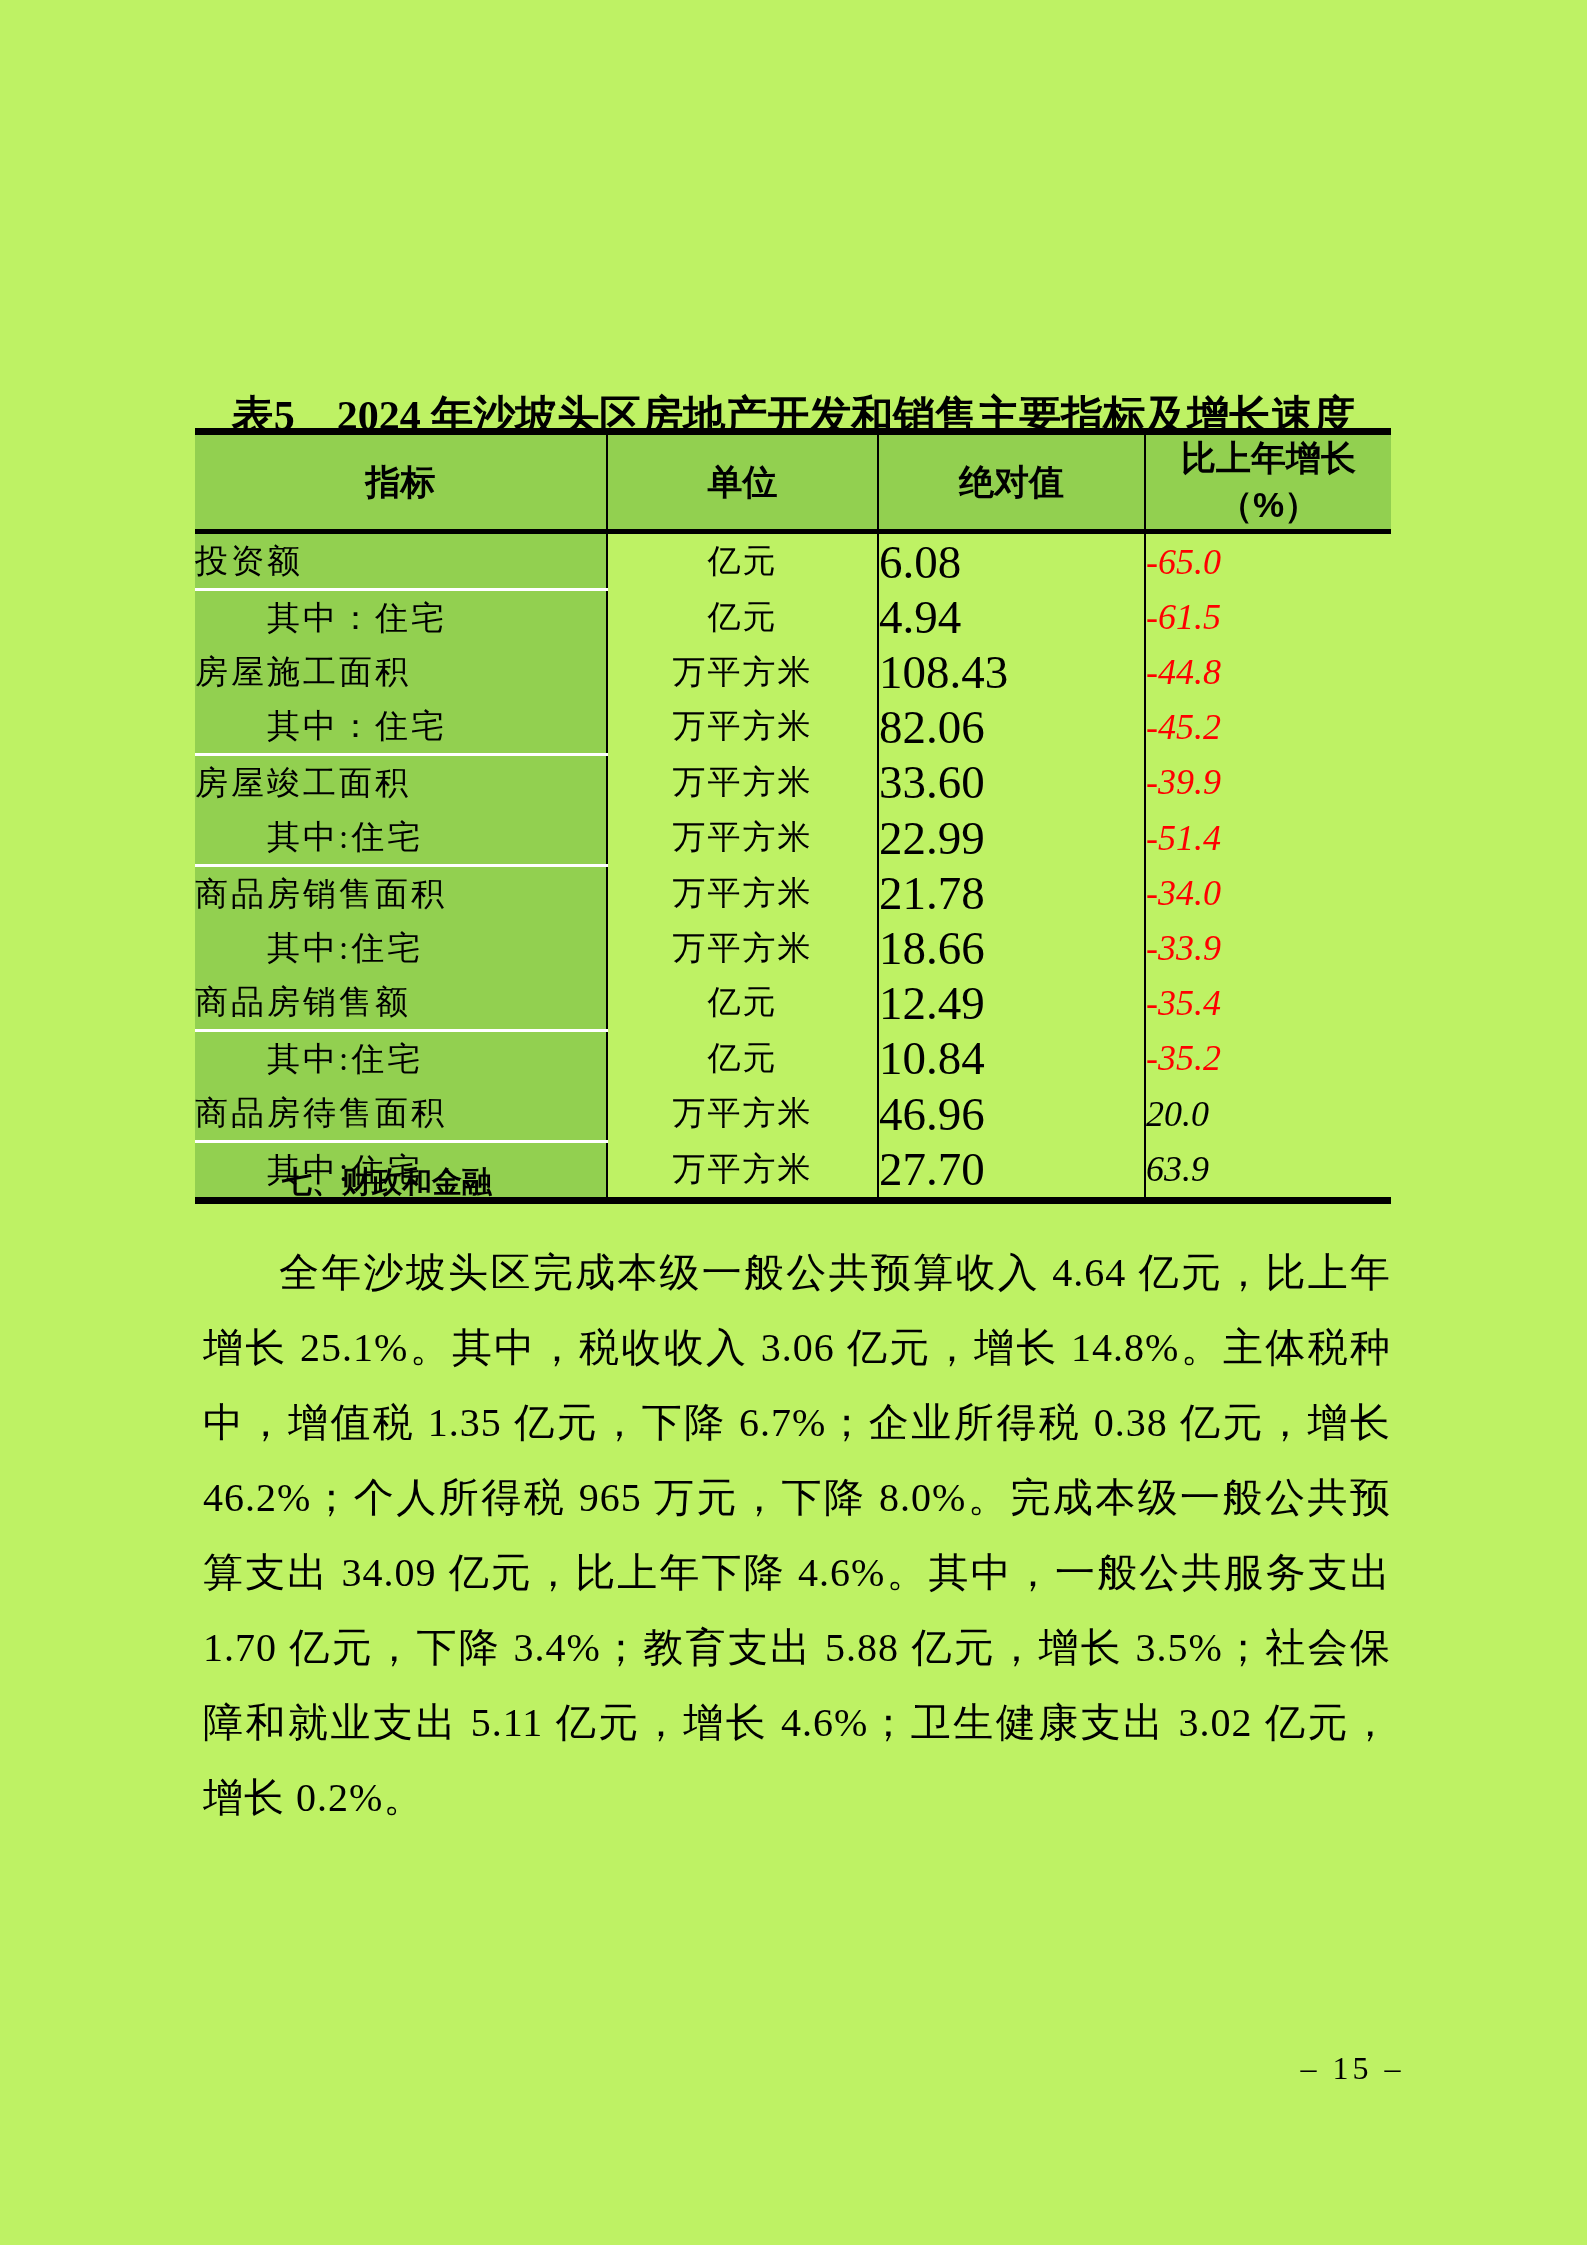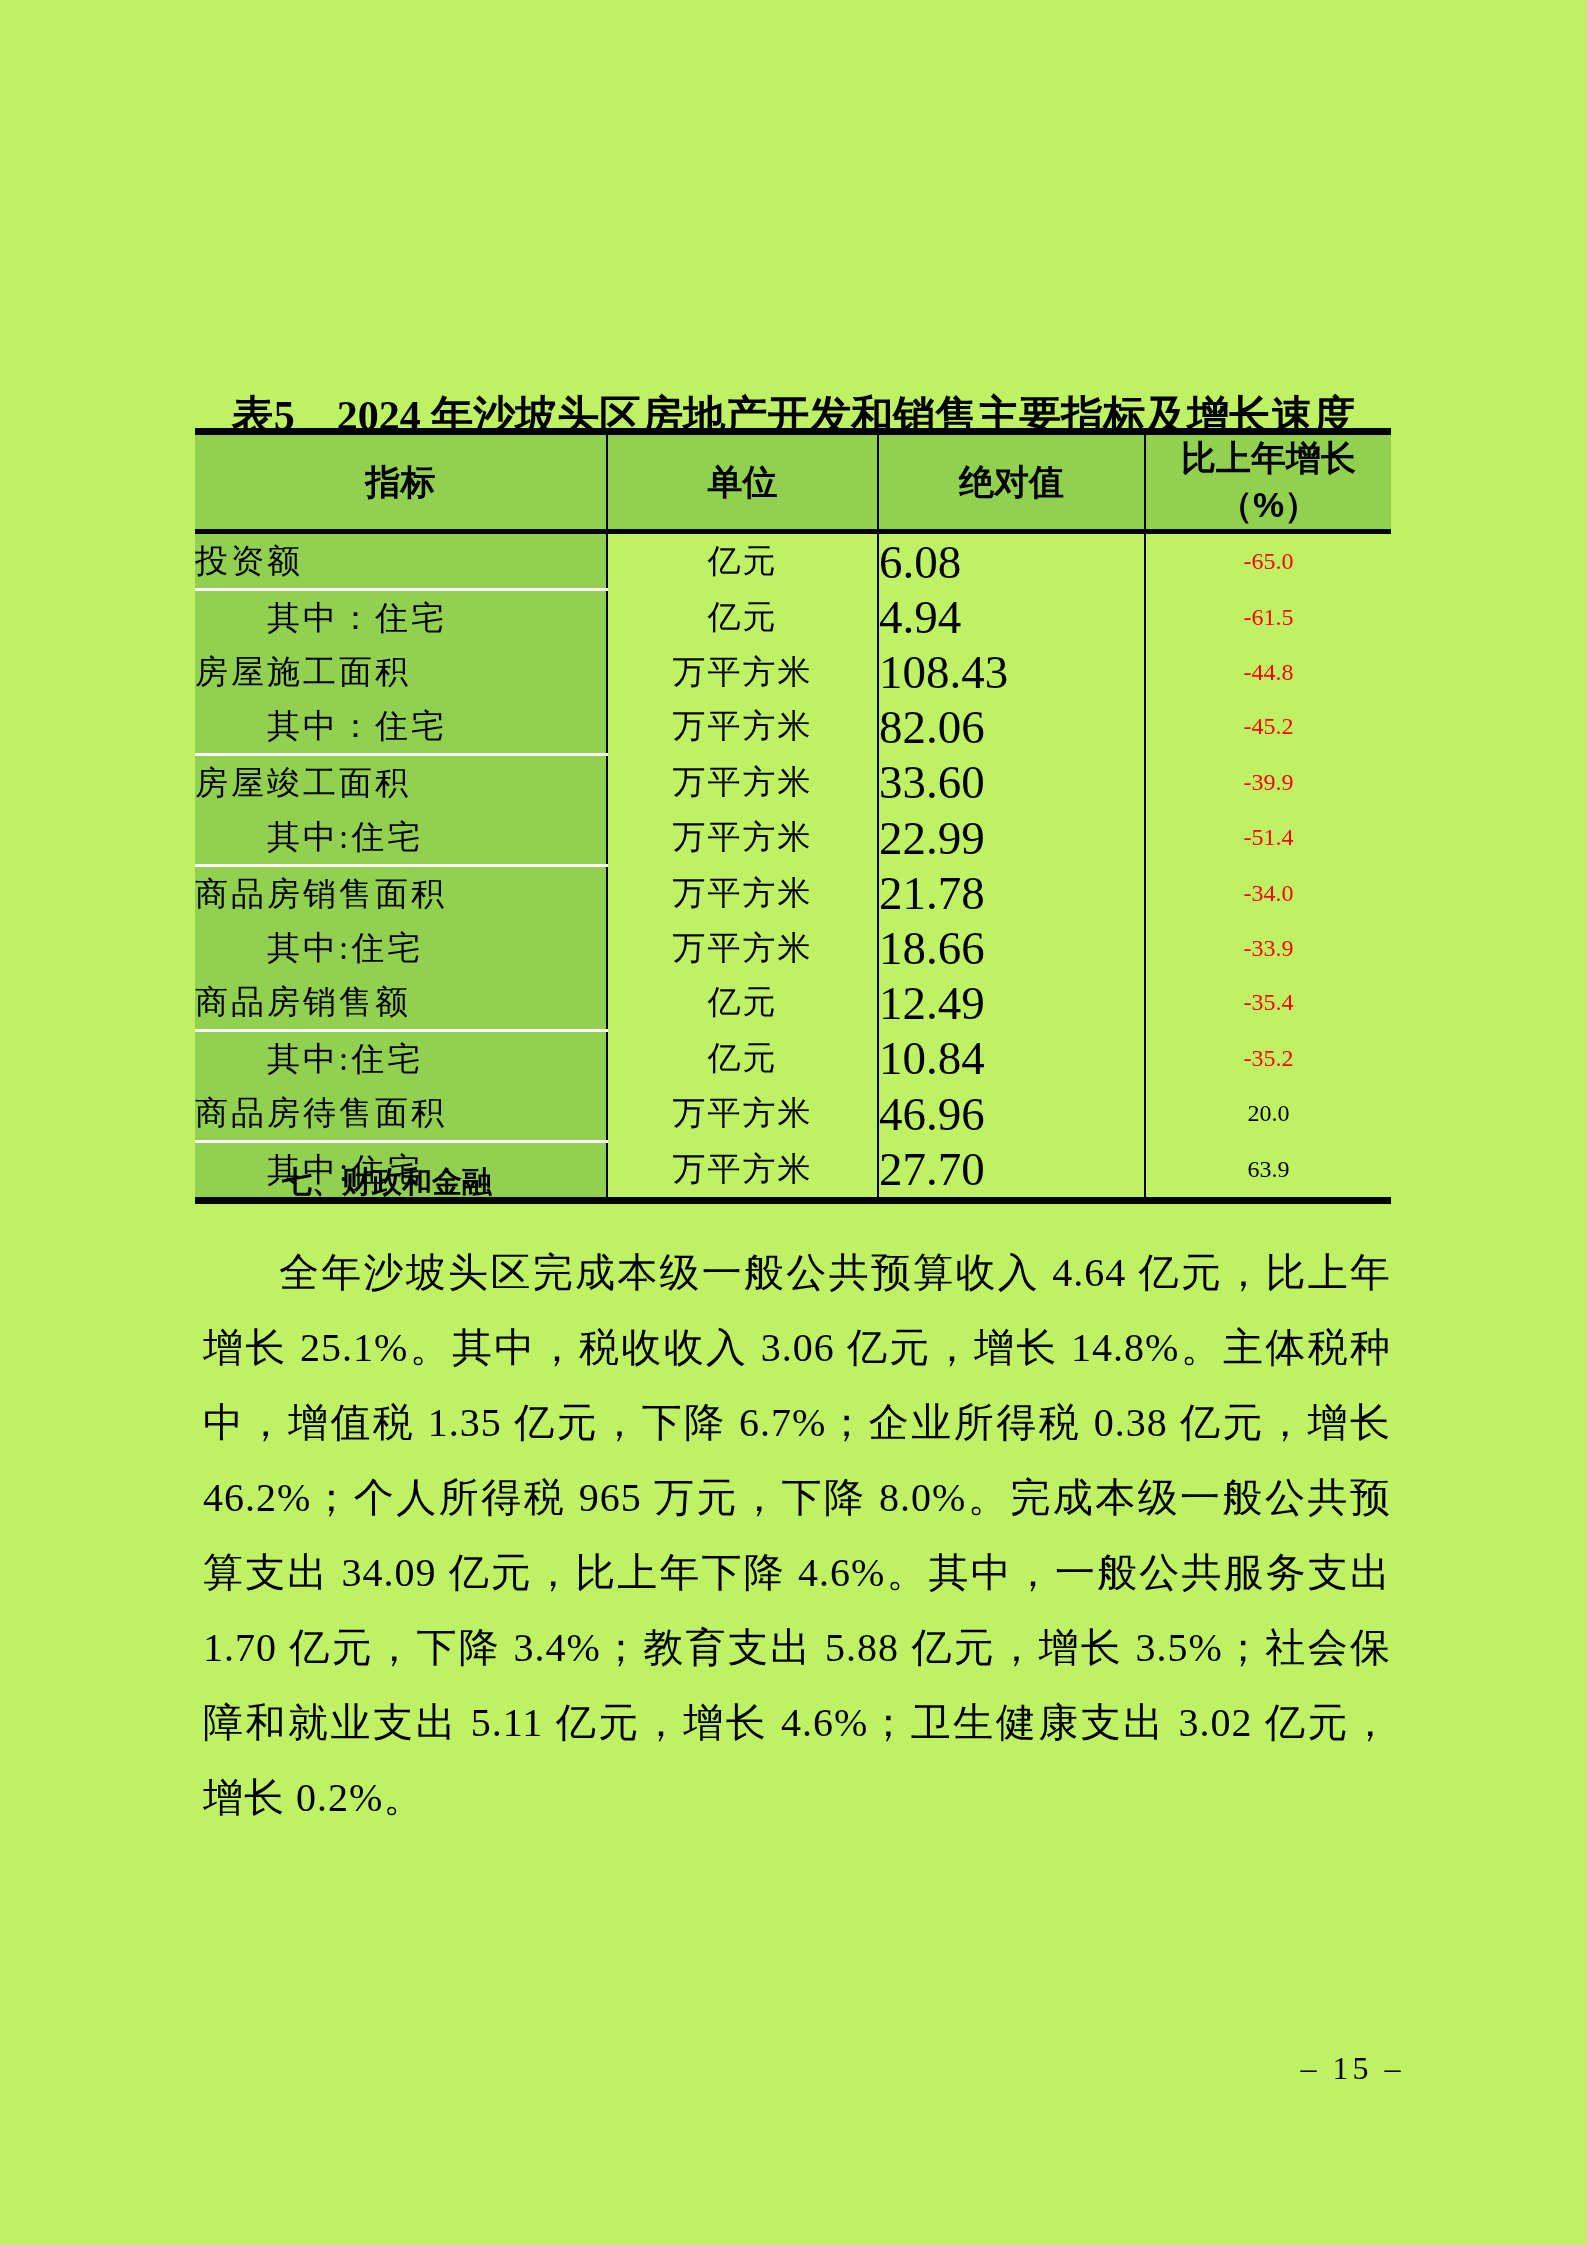--- a/index.html
+++ b/index.html
@@ -43,21 +43,21 @@
   table.indicators tbody td{height:54px;}
   td.cell-label{
     background:var(--green);
     font-size:33px;letter-spacing:3px;
     padding-left:18px;text-align:left;
   }
   td.cell-label.indent{padding-left:72px;}
   tr.sep td.cell-label{border-bottom:3px solid #ffffff;}
   td.cell-unit{text-align:center;font-size:33px;letter-spacing:2px;}
   td.cell-value{text-align:left;font-size:47px;}
-  td.cell-growth{text-align:center;font-size:24px;}
+  td.cell-growth{font-size:36px;font-style:italic;}
   td.cell-growth.neg{color:var(--red);}
 
   
   .section-heading{
     position:absolute;left:270px;top:1144px;margin:12px;
     font-family:"Liberation Sans","DejaVu Sans",sans-serif;
     font-weight:bold;font-size:30px;line-height:52px;
   }
 
   

